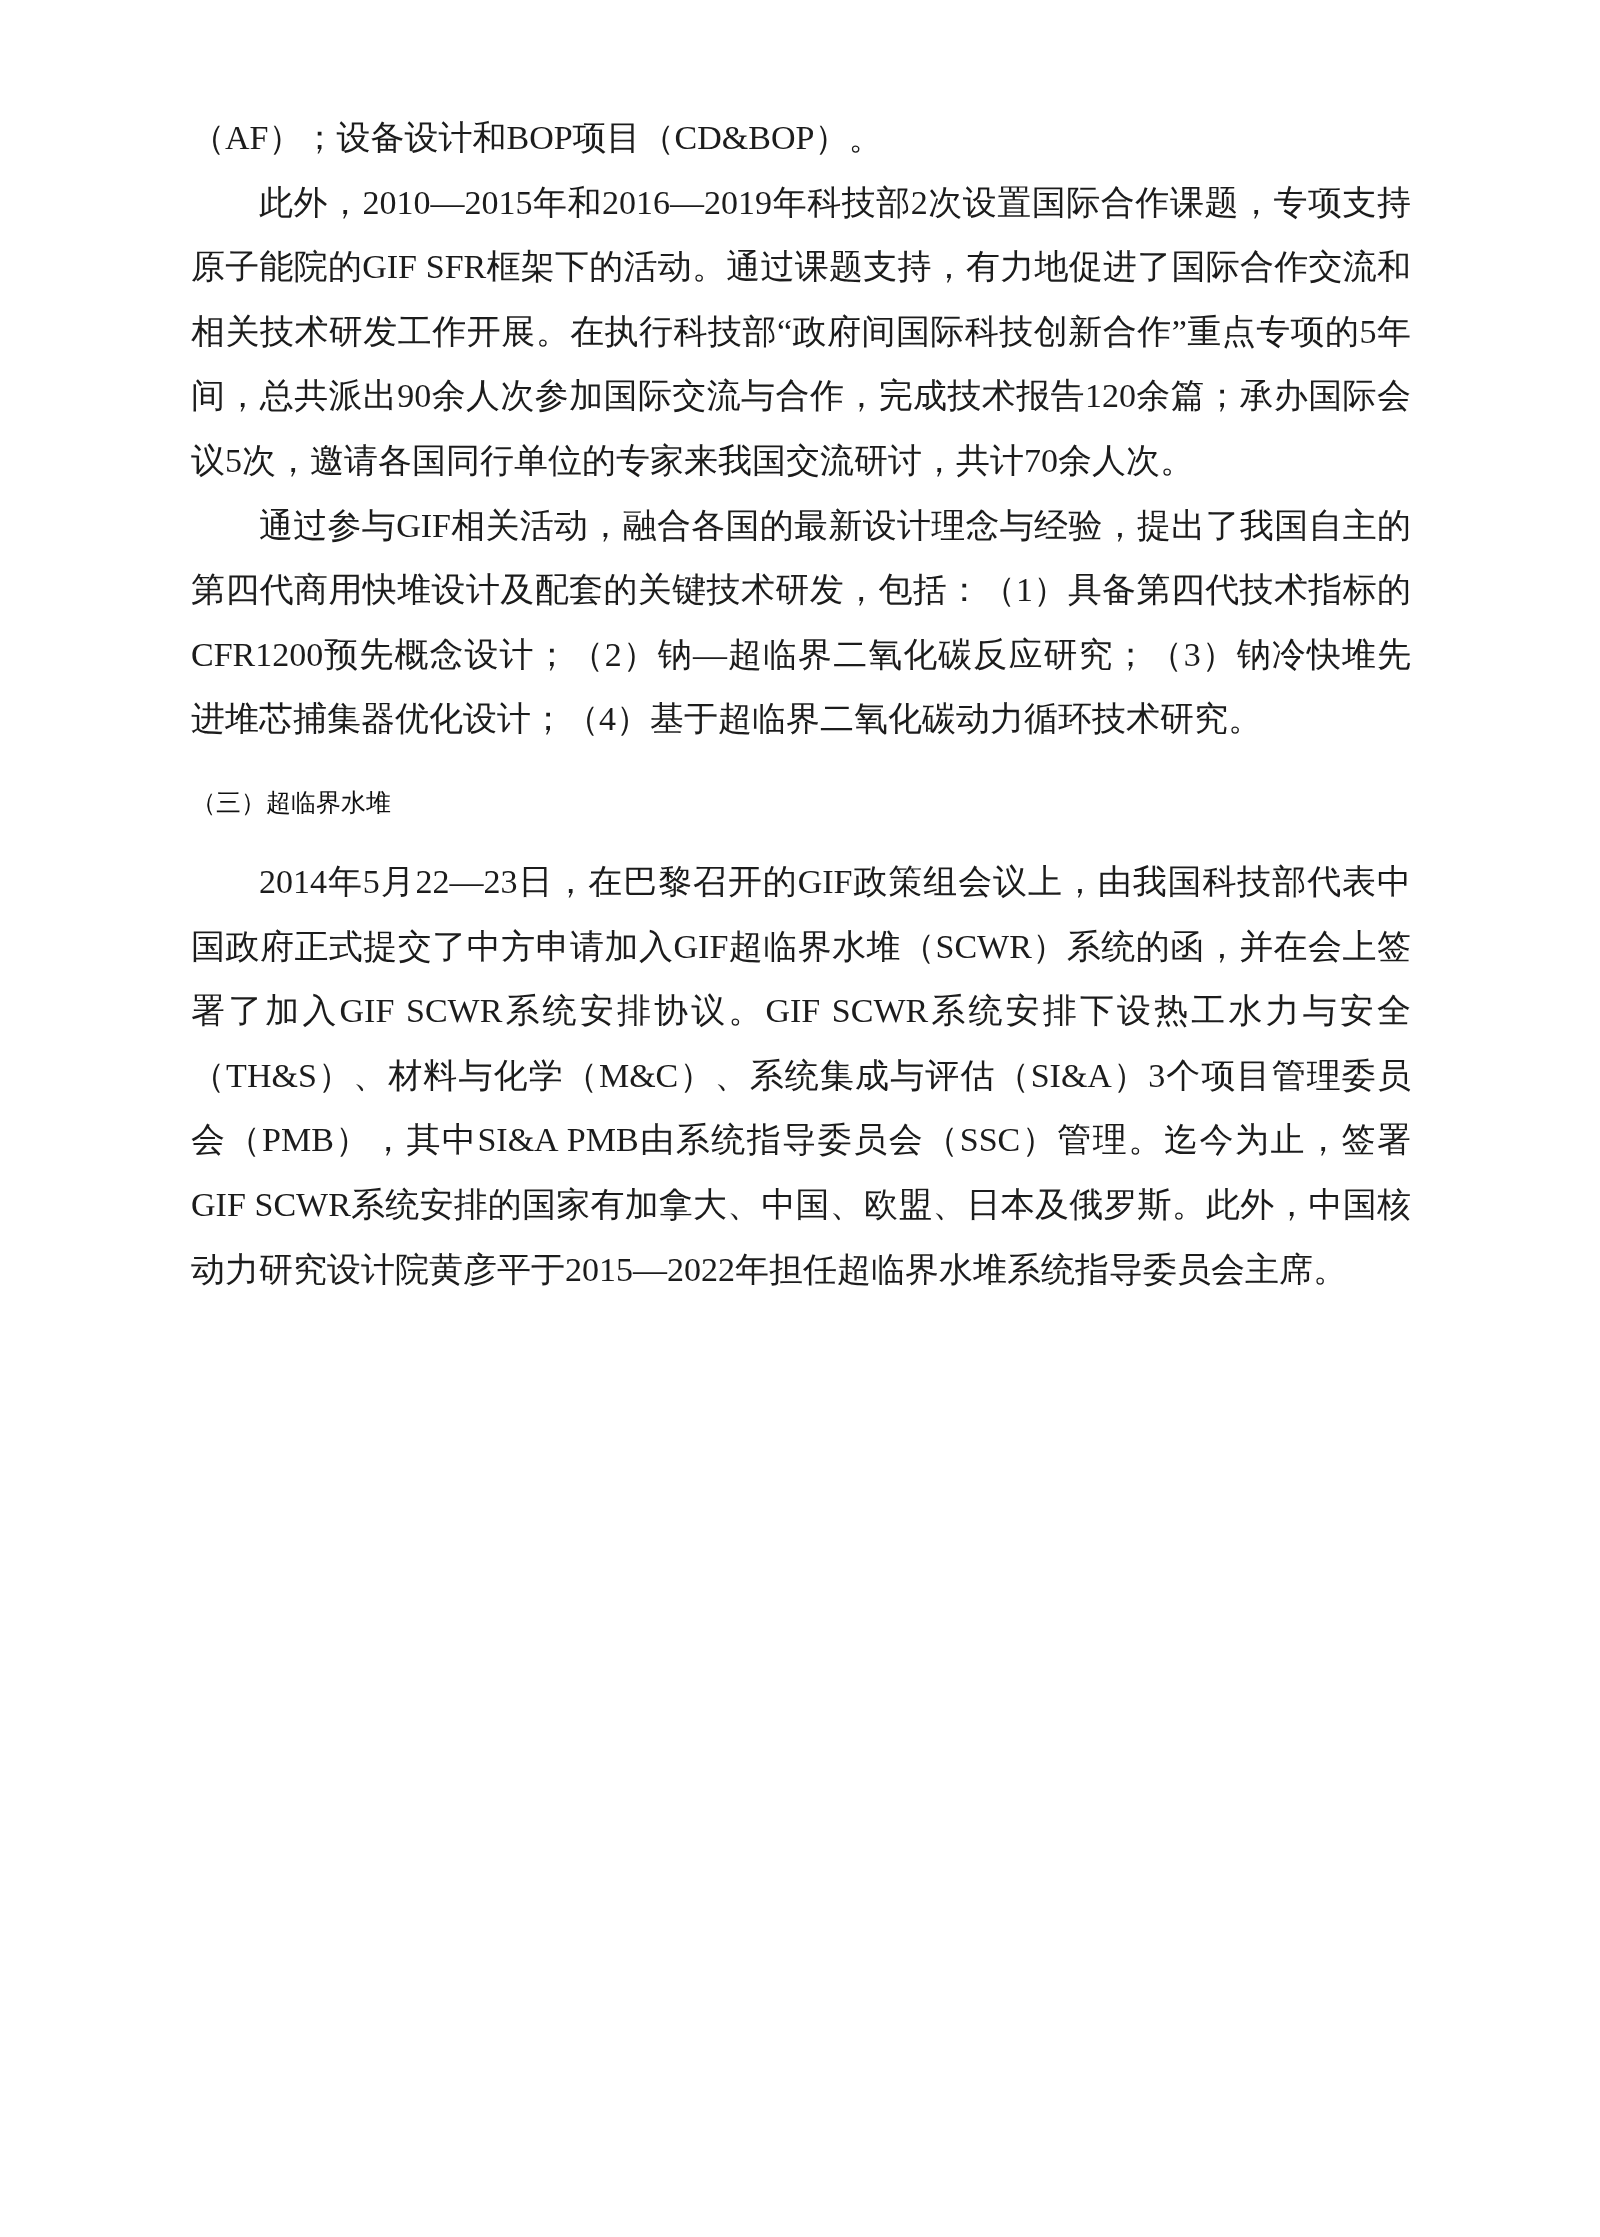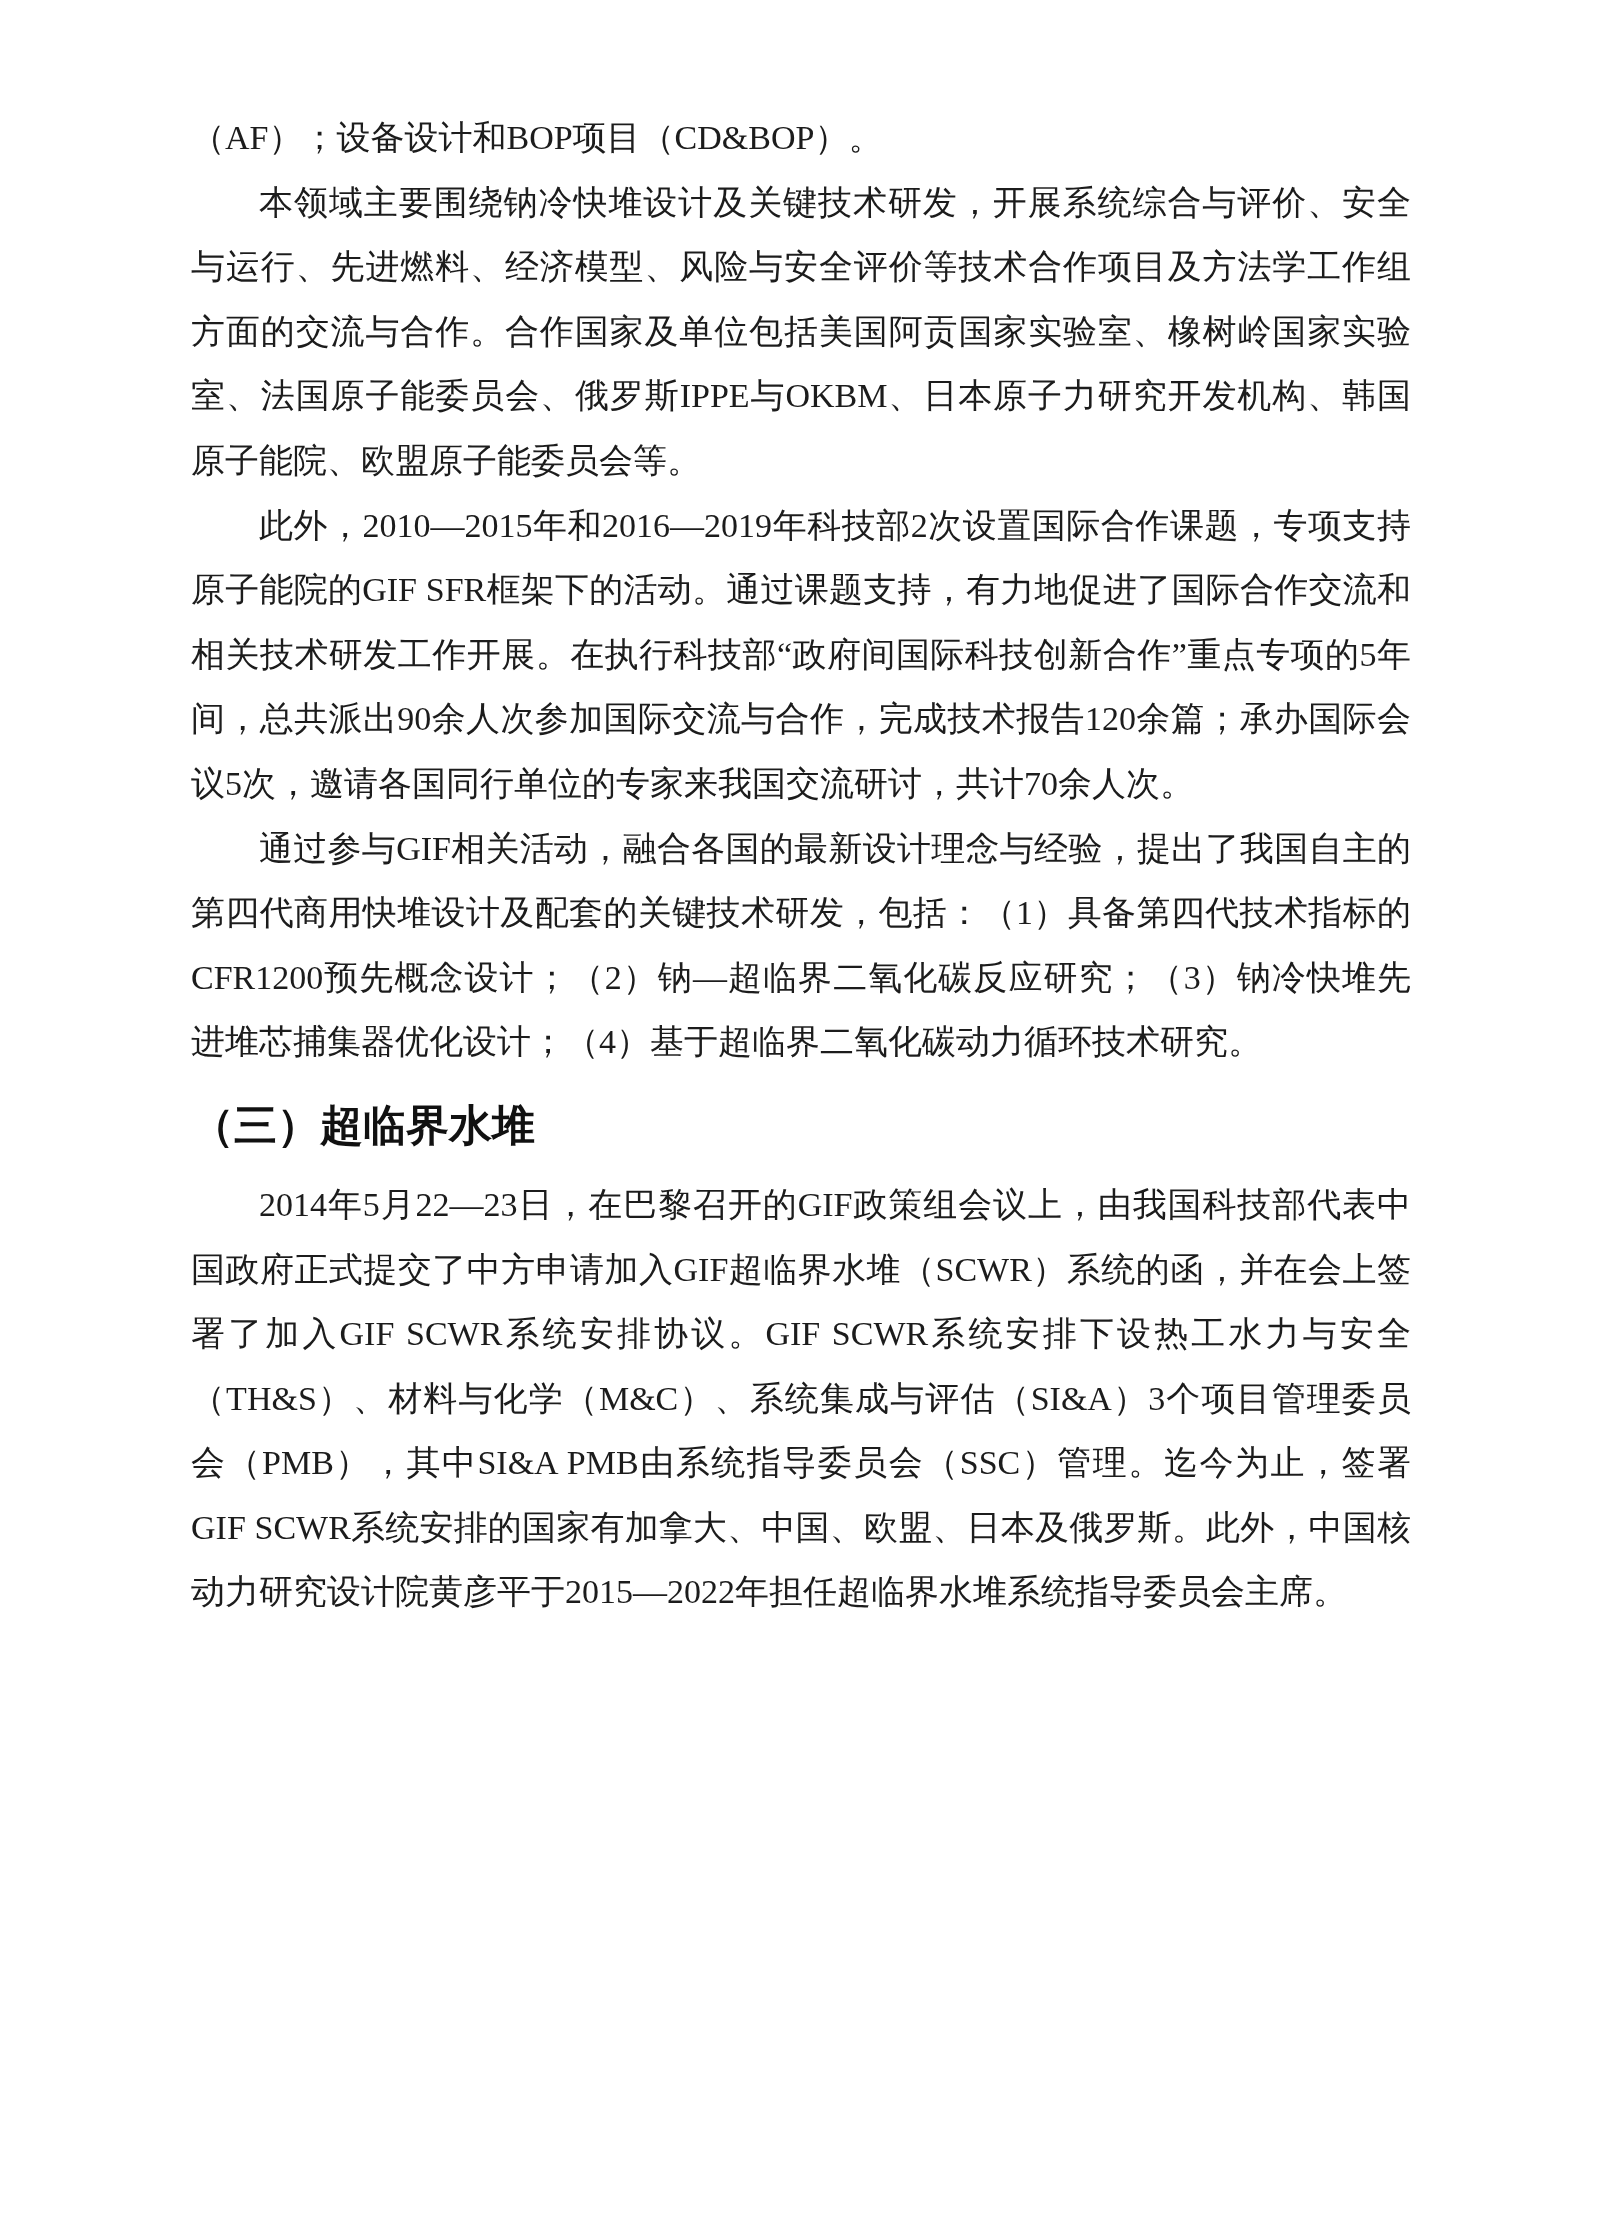--- a/index.html
+++ b/index.html
@@ -24,36 +24,35 @@
   .para {
     margin: 0;
     text-indent: 2em;
   }
   .para.continuation {
     text-indent: 0;
   }
   .section-heading {
     margin: 18px 0 16px 0;
     font-family: "Liberation Sans", "DejaVu Sans", sans-serif;
-    font-size: 43px;
-    font-weight: 700;
+    font-size: 25px;
+    font-weight: 400;
     line-height: 64px;
     text-indent: 0;
     color: #111111;
   }
 </style>
 </head>
 <body>
 
 <div class="page">
 
   <p class="para continuation">（AF）；设备设计和BOP项目（CD&amp;BOP）。</p>
 
 
-  <p class="para">本领域主要围绕钠冷快堆设计及关键技术研发，开展系统综合与评价、安全与运行、先进燃料、经济模型、风险与安全评价等技术合作项目及方法学工作组方面的交流与合作。合作国家及单位包括美国阿贡国家实验室、橡树岭国家实验室、法国原子能委员会、俄罗斯IPPE与OKBM、日本原子力研究开发机构、韩国原子能院、欧盟原子能委员会等。</p>
 
   <p class="para">此外，2010—2015年和2016—2019年科技部2次设置国际合作课题，专项支持原子能院的GIF SFR框架下的活动。通过课题支持，有力地促进了国际合作交流和相关技术研发工作开展。在执行科技部“政府间国际科技创新合作”重点专项的5年间，总共派出90余人次参加国际交流与合作，完成技术报告120余篇；承办国际会议5次，邀请各国同行单位的专家来我国交流研讨，共计70余人次。</p>
 
   <p class="para">通过参与GIF相关活动，融合各国的最新设计理念与经验，提出了我国自主的第四代商用快堆设计及配套的关键技术研发，包括：（1）具备第四代技术指标的CFR1200预先概念设计；（2）钠—超临界二氧化碳反应研究；（3）钠冷快堆先进堆芯捕集器优化设计；（4）基于超临界二氧化碳动力循环技术研究。</p>
 
   <h2 class="section-heading">（三）超临界水堆</h2>
 
   <p class="para">2014年5月22—23日，在巴黎召开的GIF政策组会议上，由我国科技部代表中国政府正式提交了中方申请加入GIF超临界水堆（SCWR）系统的函，并在会上签署了加入GIF SCWR系统安排协议。GIF SCWR系统安排下设热工水力与安全（TH&amp;S）、材料与化学（M&amp;C）、系统集成与评估（SI&amp;A）3个项目管理委员会（PMB），其中SI&amp;A PMB由系统指导委员会（SSC）管理。迄今为止，签署GIF SCWR系统安排的国家有加拿大、中国、欧盟、日本及俄罗斯。此外，中国核动力研究设计院黄彦平于2015—2022年担任超临界水堆系统指导委员会主席。</p>
 
 

